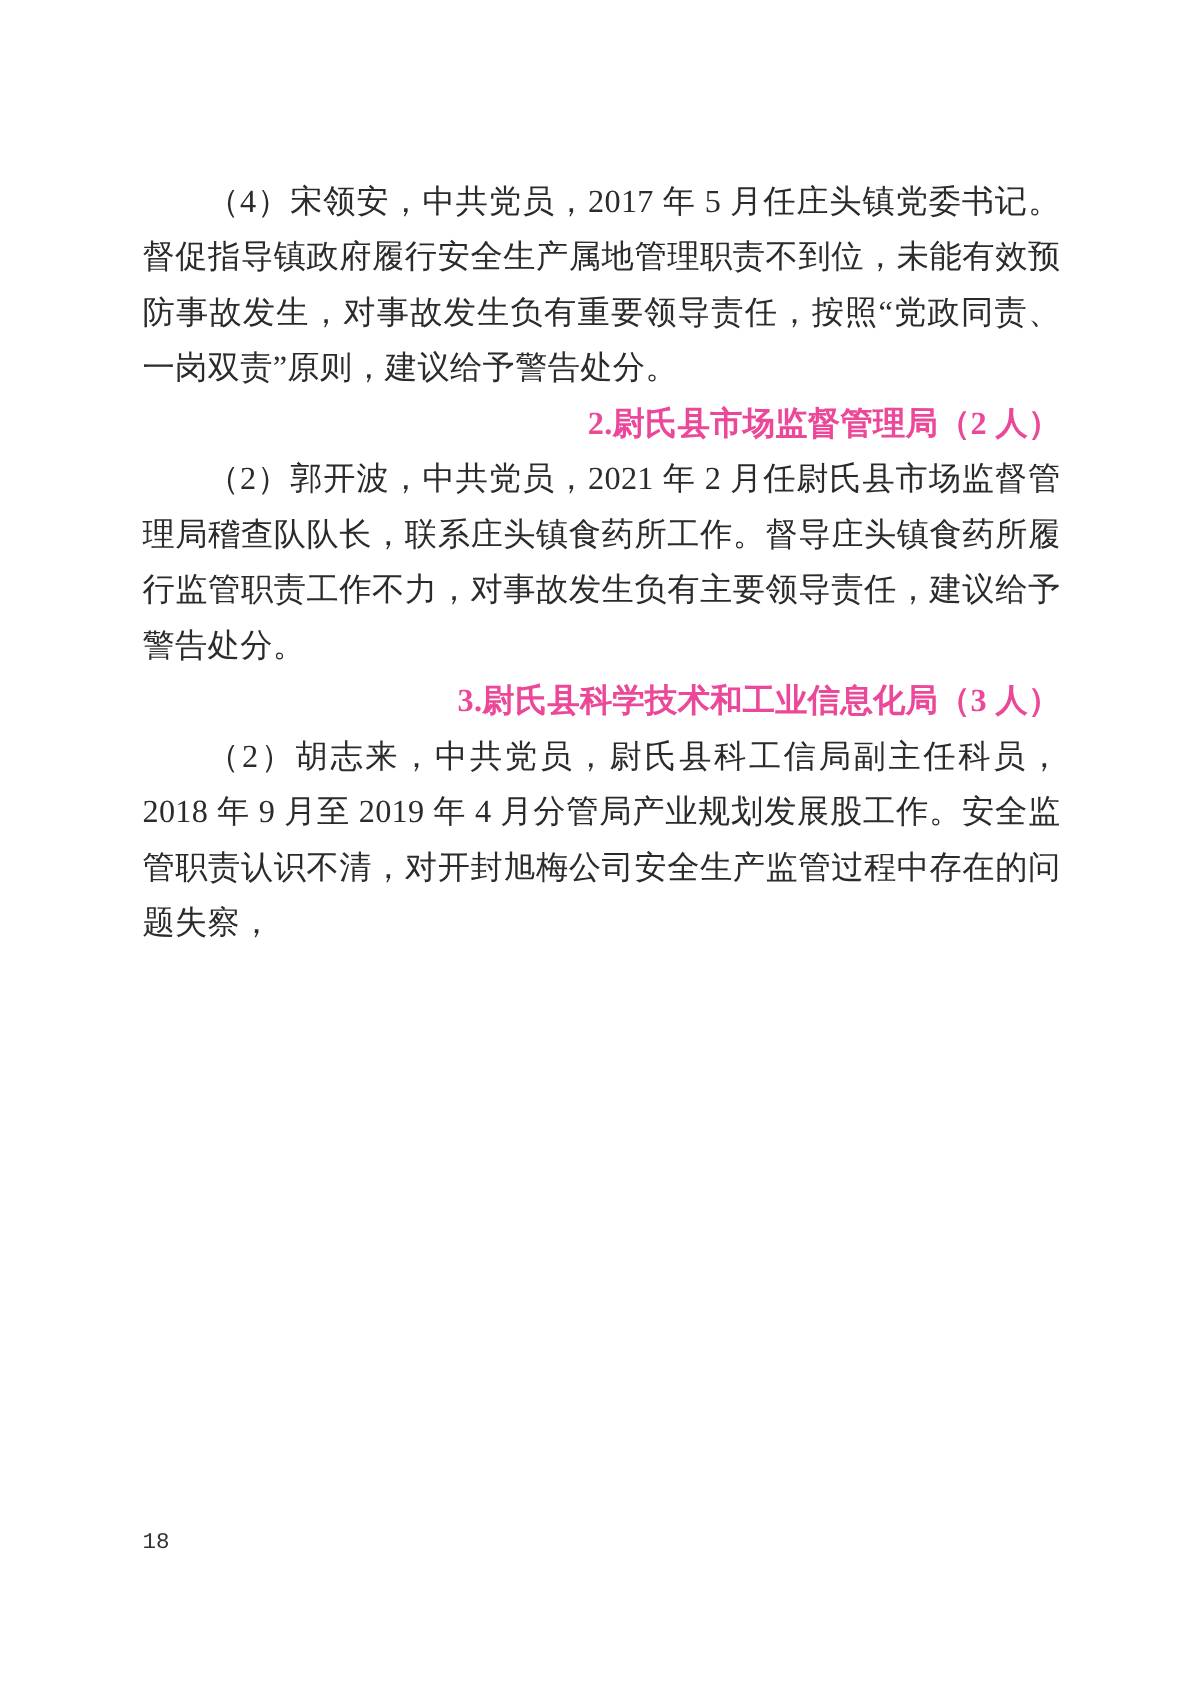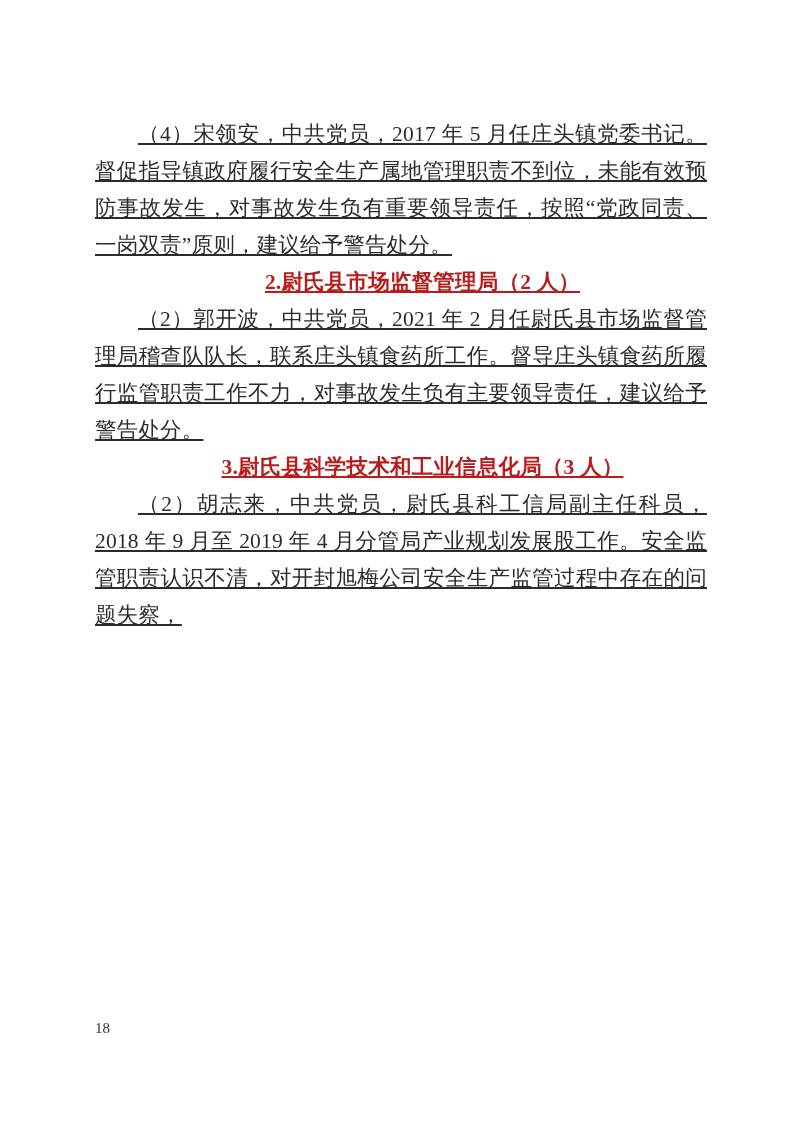--- a/index.html
+++ b/index.html
@@ -22,36 +22,35 @@
     width: 612px;
     color: #2b2b2b;
     font-size: 21.5px;
     line-height: 37px;
     text-align: justify;
     letter-spacing: 0.2px;
   }
   .content p {
     margin: 0;
     text-indent: 2em;
-    text-decoration: underline;
   }
   .content .heading {
     margin: 0;
     text-indent: 2em;
     font-weight: bold;
-    color: #b91c1c;
-    text-align: center;
+    color: #ec4899;
+    text-align: right;
   }
   .page-number {
     position: absolute;
     left: 95px;
     top: 1020px;
     font-size: 15px;
     color: #333333;
-    font-family: Liberation Serif, serif;
+    font-family: Liberation Mono, monospace;
   }
 </style>
 </head>
 <body>
 
 <div class="page">
   <div class="content">
     <p>（4）宋领安，中共党员，2017 年 5 月任庄头镇党委书记。督促指导镇政府履行安全生产属地管理职责不到位，未能有效预防事故发生，对事故发生负有重要领导责任，按照“党政同责、一岗双责”原则，建议给予警告处分。</p>
     <p class="heading">2.尉氏县市场监督管理局（2 人）</p>
     <p>（2）郭开波，中共党员，2021 年 2 月任尉氏县市场监督管理局稽查队队长，联系庄头镇食药所工作。督导庄头镇食药所履行监管职责工作不力，对事故发生负有主要领导责任，建议给予警告处分。</p>

